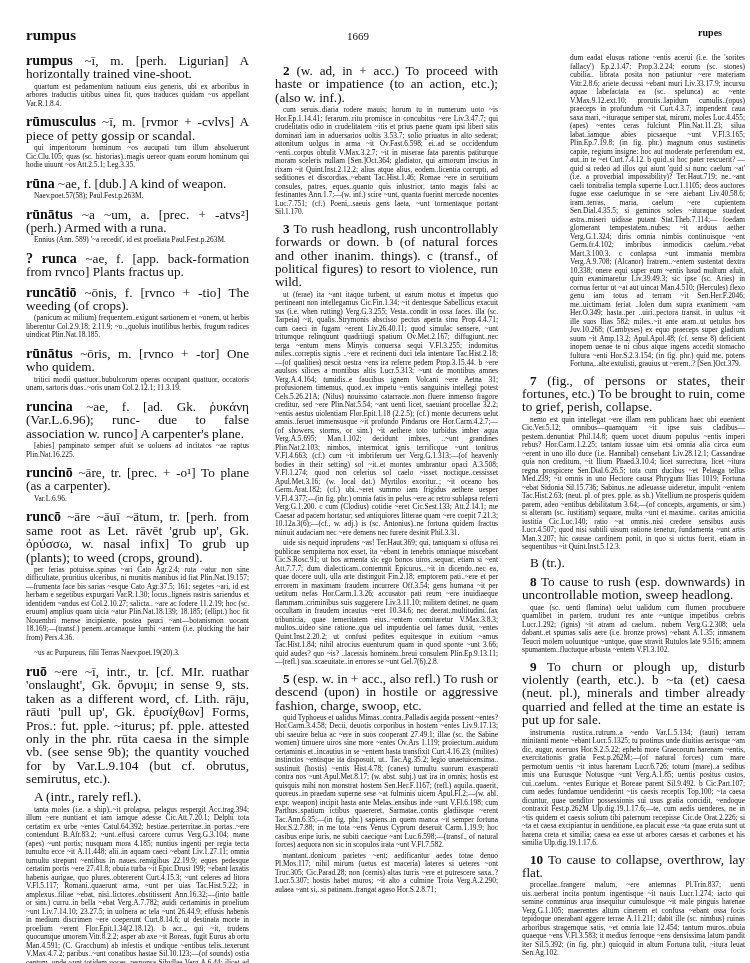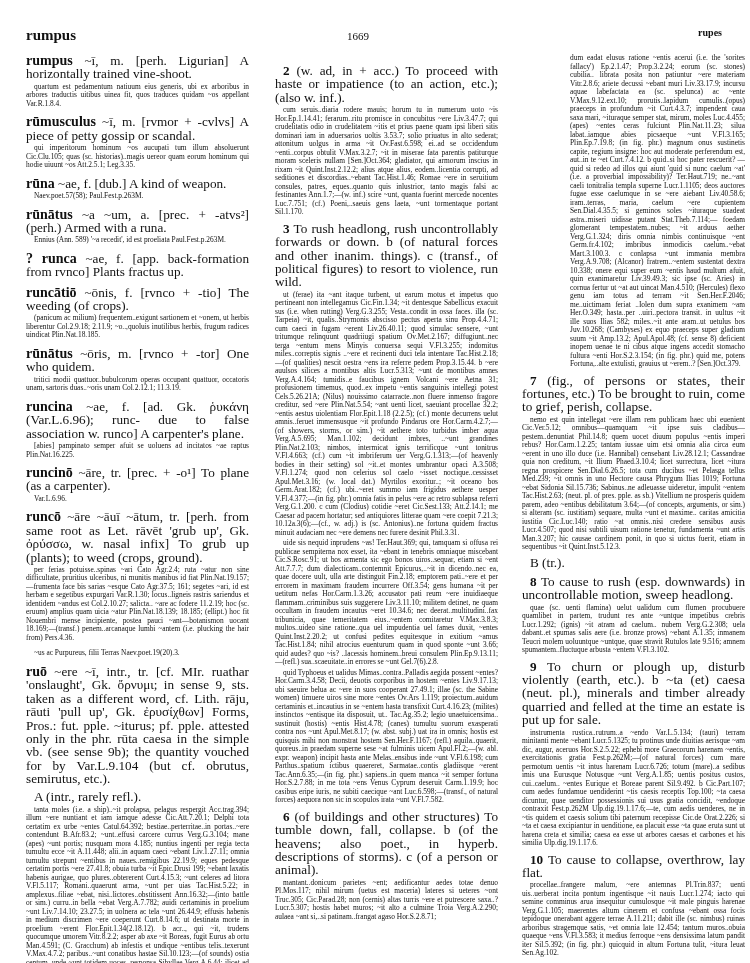--- a/index.html
+++ b/index.html
@@ -79,22 +79,22 @@
     <p class="cit">tanta moles (i.e. a ship)..~it prolapsa, pelagus respergit Acc.trag.394; illum ~ere nuntiant et iam iamque adesse Cic.Att.7.20.1; Delphi tota certatim ex urbe ~entes Catul.64.392; bestiae..perterritae..in portas..~ere contendunt B.Afr.83.2; ~unt..effusi carcere currus Verg.G.3.104; mane (apes) ~unt portis; nusquam mora 4.185; nuntius ingenti per regia tecta tumultu ecce ~it A.11.448; alii..in aquam caeci ~ebant Liv.1.27.11; omnia tumultu strepunt ~entibus in naues..remigibus 22.19.9; eques pedesque certatim portis ~ere 27.41.8; obuia turba ~it Epic.Drusi 199; ~ebant laxatis habenis aurigae, quo plures..obtererent Curt.4.15.3; ~unt celeres ad litora V.Fl.5.117; Romani..quaerunt arma, ~unt per uias Tac.Hist.5.22; in amplexus..filiae ~ebat, nisi..lictores..obstitissent Ann.16.32;—(into battle or sim.) curru..in bella ~ebat Verg.A.7.782; auidi certaminis in proelium ~unt Liv.7.14.10; 23.27.5; in uolnera ac tela ~unt 26.44.9; effusis habenis in medium discrimen ~ere coeperunt Curt.8.14.6; ut destinata morte in proelium ~erent Flor.Epit.1.34(2.18.12). b acr.., qui ~it, trudens quocumque umorem Vitr.8.2.2; asper ab axe ~it Boreas, fugit Eurus ab ortu Man.4.591; (C. Gracchum) ab infestis et undique ~entibus telis..texerunt V.Max.4.7.2; paribus..~unt conatibus hastae Sil.10.123;—(of sounds) ostia centum, unde ~unt totidem uoces, responsa Sibyllae Verg.A.6.44; ilicet ad regem clamor ~it V.Fl.3.58. c ~it Oceano nox inuoluens umbra..polum Verg.A.2.250; nox ~it et fuscis tellurem amplectitur alis 8.369; reuoluta ~ebat matura iam luce dies noctemque fugarat 10.256; V.Fl.7.3.</p>
   </div>
 </div>
 
 <div class="col col-mid">
   <p class="sense" style="margin-top:10px"><span class="num">2</span> <span>(w. ad, in + acc.) To proceed with haste or impatience (to an action, etc.); (also w. inf.).</span></p>
   <p class="cit">cum seruis..diaria rodere mauis; horum tu in numerum uoto ~is Hor.Ep.1.14.41; ferarum..ritu promisce in concubitus ~ere Liv.3.47.7; qui crudelitatis odio in crudelitatem ~itis et prius paene quam ipsi liberi sitis dominari iam in aduersarios uoltis 3.53.7; solio priuatus in alto sederat; attonitum uolgus in arma ~it Ov.Fast.6.598; ei..ad se occidendum ~enti..corpus obtulit V.Max.3.2.7; ~it in miserae fata parentis patiturque moram sceleris nullam [Sen.]Oct.364; gladiator, qui armorum inscius in rixam ~it Quint.Inst.2.12.2; alius atque alius, eodem..licentia corrupti, ad seditiones et discordias..~ebant Tac.Hist.1.46; Romae ~ere in seruitium consules, patres, eques..quanto quis inlustrior, tanto magis falsi ac festinantes Ann.1.7;—(w. inf.) scire ~unt, quanta fuerint mercede nocentes Luc.7.751; (cf.) Poeni,..saeuis gens laeta, ~unt tormentaque portant Sil.1.170.</p>
   <p class="sense"><span class="num">3</span> <span>To rush headlong, rush uncontrollably forwards or down. b (of natural forces and other inanim. things). c (transf., of political figures) to resort to violence, run wild.</span></p>
   <p class="cit">ut (ferae) ita ~ant itaque turbent, ut earum motus et impetus quo pertineant non intellegamus Cic.Fin.1.34; ~it dentesque Sabellicus exacuit sus (i.e. when rutting) Verg.G.3.255; Vesta..condit in ossa faces. illa (sc. Tarpeia) ~it, qualis..Strymonis abscisso pectus aperta sinu Prop.4.4.71; cum caeci in fugam ~erent Liv.26.40.11; quod simulac sensere, ~unt tritumque relinquunt quadriiugi spatium Ov.Met.2.167; diffugiunt..nec terga ~entum mens Minyis conuersa sequi V.Fl.3.255; indomitus miles..correptis signis ..~ere et recinenti duci tela intentare Tac.Hist.2.18;—(of qualities) nescit oestra ~ens ira referre pedem Prop.3.15.44. b ~ere auulsos silices a montibus altis Lucr.5.313; ~unt de montibus amnes Verg.A.4.164; tumidis..e faucibus ignem Volcani ~ere Aetna 31; profusionem timemus, quod..ex impetu ~entis sanguinis intellegi potest Cels.5.26.21A; (Nilus) nouissimo catarracte..non fluere inmenso fragore creditur, sed ~ere Plin.Nat.5.54; ~ant uenti licet, saeuiant procellae 32.2; ~entis aestus uiolentiam Flor.Epit.1.18 (2.2.5); (cf.) monte decurrens uelut amnis..feruet immensusque ~it profundo Pindarus ore Hor.Carm.4.2.7;—(of showers, storms, or sim.) ~it aethere toto turbidus imber aqua Verg.A.5.695; Man.1.102; decidunt imbres, ..~unt grandines Plin.Nat.2.103; nimbos, intermicat ignis terrificque ~unt tonitrus V.Fl.4.663; (cf.) cum ~it imbriferum uer Verg.G.1.313;—(of heavenly bodies in their setting) sol ~it..et montes umbrantur opaci A.3.508; V.Fl.1.274; quod non celerius sol caelo ~isset noctique..cessisset Apul.Met.3.16; (w. local dat.) Myrtilos exoritur..; ~it oceano bos Germ.Arat.182; (cf.) ubi..~eret summo iam frigidus aethere uesper V.Fl.4.377;—(in fig. phr.) omnia fatis in pelus ~ere ac retro sublapsa referri Verg.G.1.200. c cum (Clodius) cotidie ~eret Cic.Sest.133; Att.2.14.1; me Caesar ad pacem hortatur; sed antiquiores litterae quam ~ere coepit 7.21.3; 10.12a.3(6);—(cf., w. adj.) is (sc. Antonius)..ne fortuna quidem fractus minuit audaciam nec ~ere demens nec furere desinit Phil.3.31.</p>
   <p class="cit">uide sis nequid inprudens ~as! Ter.Haut.369; qui, tamquam si offusa rei publicae sempiterna nox esset, ita ~ebant in tenebris omniaque miscebant Cic.S.Rosc.91; ut bos armenta sic ego bonos uiros..sequar, etiam si ~ent Att.7.7.7; dum dialecticam..contemnit Epicurus,..~it in dicendo..nec ea, quae docere uult, ulla arte distinguit Fin.2.18; emptorem pati..~ere et per errorem in maximam fraudem incurrere Off.3.54; gens humana ~it per uetitum nefas Hor.Carm.1.3.26; accusator pati reum ~ere inuidiaeque flammam..criminibus suis suggerere Liv.3.11.10; militem detinet, ne quam occultam in fraudem incautus ~eret 10.34.6; nec deerat..multitudini..fax tribunicia, quae temeritatem eius..~entem comitaretur V.Max.3.8.3; multos..uideo sine ratione..qua uel impudentia uel fames duxit, ~entes Quint.Inst.2.20.2; ut confusi pedites equitesque in exitium ~amus Tac.Hist.1.84; nihil atrocius euenturum quam in quod sponte ~unt 3.66; quid audes? quo ~is? ..lacessis hominem..breui consulem Plin.Ep.9.13.11;—(refl.) sua..scaeuitate..in errores se ~unt Gel.7(6).2.8.</p>
+  <p class="sense"><span class="num">5</span> <span>(esp. w. in + acc., also refl.) To rush or descend (upon) in hostile or aggressive fashion, charge, swoop, etc.</span></p>
   <p class="cit">quid Typhoeus et ualidus Mimas..contra..Palladis aegida possent ~entes? Hor.Carm.3.4.58; Decii, deuotis corporibus in hostem ~entes Liv.9.17.13; ubi saeuire belua ac ~ere in suos cooperant 27.49.1; illae (sc. the Sabine women) timuere uiros sine more ~entes Ov.Ars 1.119; proiectum..auidum certaminis et..incautius in se ~entem hasta transfixit Curt.4.16.23; (milites) instinctos ~entisque ita disposuit, ut.. Tac.Ag.35.2; legio unaetuicensima.. sustinuit (hostis) ~entis Hist.4.78; (canes) tumultu suorum exasperati contra nos ~unt Apul.Met.8.17; (w. abst. subj.) uat ira in omnis; hostis est quisquis mihi non monstrat hostem Sen.Her.F.1167; (refl.) aquila..quaerit, quoreus..in praedam superne sese ~at fulminis uicem Apul.Fl.2;—(w. abl. expr. weapon) incipit hasta ante Melas..ensibus inde ~unt V.Fl.6.198; cum Parthus..spatium ictibus quaereret, Sarmatae..contis gladiisque ~erent Tac.Ann.6.35;—(in fig. phr.) sapiens..in quem manca ~it semper fortuna Hor.S.2.7.88; in me tota ~ens Venus Cyprum deseruit Carm.1.19.9; hoc casibus eripe iuris, ne subiti caecique ~ant Luc.6.598;—(transf., of natural forces) aequora non sic in scopulos irata ~unt V.Fl.7.582.</p>
-  <p class="sense"><span class="num">6</span> <span>(of buildings and other structures) To tumble down, fall, collapse. b (of the heavens; also poet., in hyperb. descriptions of storms). c (of a person or animal).</span></p>
   <p class="cit">mantant..donicum parietes ~ent; aedificantur aedes totae denuo Pl.Mos.117; nihil mirum (uetus est maceria) lateres si ueteres ~ont Truc.305; Cic.Parad.28; non (cernis) altas turris ~ere et putrescere saxa..? Lucr.5.307; hostis habet muros; ~it alto a culmine Troia Verg.A.2.290; aulaea ~ant si,..si patinam..frangat agaso Hor.S.2.8.71;</p>
 </div>
 
 <div class="col col-right">
   <p class="cit noind" style="margin-top:0">dum eadat elusus ratione ~entis acerui (i.e. the 'sorites fallacy') Ep.2.1.47; Prop.3.2.24; eorum (sc. stones) cubilia.. librata posita non patiuntur ~ere materiam Vitr.2.8.6; ariete decussi ~ebant muri Liv.33.17.9; incursu aquae labefactata ea (sc. spelunca) ac ~ente V.Max.9.12.ext.10; prorutis..lapidum cumulis..(opus) praeceps in profundum ~it Curt.4.3.7; impendent caua saxa mari, ~ituraque semper stat, mirum, moles Luc.4.455; (apes) ~entes ceras fulciunt Plin.Nat.11.23; silua labat..iamque abies picsaeque ~unt V.Fl.3.165; Plin.Ep.7.19.8; (in fig. phr.) magnum onus sustinetis capite, regium insigne: hoc aut moderate perferendum est, aut..in te ~et Curt.7.4.12. b quid..si hoc pater rescuerit? — quid si redeo ad illos qui aiunt 'quid si nunc caelum ~at' (i.e. a proverbial impossibility)? Ter.Haut.719; ne..~ant caeli tonitralia templa superne Lucr.1.1105; deos auctores fugae esse caelumque in se ~ere aiebant Liv.40.58.6; iram..terras, maria, caelum ~ere cupientem Sen.Dial.4.35.5; si geminos soles ~ituraque suadeat astra..miseri uidisse putant Stat.Theb.7.114;— foedam glomerant tempestatem..nubes; ~it arduus aether Verg.G.1.324; diris omnia nimbis continuisque ~ent Germ.fr.4.102; imbribus inmodicis caelum..~ebat Mart.3.100.3. c conlapsa ~unt immania membra Verg.A.9.708; (Alcanor) fratrem..~entem sustentat dextra 10.338; onere equi super eum ~entis haud multum afuit, quin exanimaretur Liv.39.49.3; sic ipse (sc. Aries) in cornua fertur ut ~at aut uincat Man.4.510; (Hercules) flexo genu iam totus ad terram ~it Sen.Her.F.2046; me..uictimam feriat ..Iolen dum supra exanimem ~am Her.O.349; hasta..per ..uiri..pectora transit. in uultus ~it ille suos Ilias 582; miles..~it ante aram..ut uetulus bos Juv.10.268; (Cambyses) ex equo praeceps super gladium suum ~it Amp.13.2; Apul.Apol.48; (cf. sense 8) deficient inopem uenae te ni cibus atque ingens accedit stomacho fultura ~enti Hor.S.2.3.154; (in fig. phr.) quid me, potens Fortuna,..alte extulisti, grauius ut ~erem..? [Sen.]Oct.379.</p>
   <p class="sense"><span class="num">7</span> <span>(fig., of persons or states, their fortunes, etc.) To be brought to ruin, come to grief, perish, collapse.</span></p>
   <p class="cit">nemo est quin intellegat ~ere illam rem publicam haec ubi euenient Cic.Ver.5.12; omnibus—quamquam ~it ipse suis cladibus—pestem..denuntiat Phil.14.8; quem uocet diuum populus ~entis imperi rebus? Hor.Carm.1.2.25; tantam iussae uim etsi omnia alia circa eum ~erent in uno illo duce (i.e. Hannibal) censebant Liv.28.12.1; Cassandrae quia non creditum, ~it Ilium Phaed.3.10.4; licet surrectura, licet ~itura regna prospicere Sen.Dial.6.26.5; tota cum ducibus ~et Pelasga tellus Med.239; ~it omnis in uno Hectore causa Phrygum Ilias 1019; Fortuna ~ebat Sidonia Sil.15.736; Sabinus..ne adleuasse uideretur, impulit ~entem Tac.Hist.2.63; (neut. pl. of pres. pple. as sb.) Vitellium ne prosperis quidem parem, adeo ~entibus debilitatum 3.64;—(of concepts, arguments, or sim.) si alteram (sc. iustitiam) sequare, multa ~unt et maxime.. caritas amicitia iustitia Cic.Luc.140; ratio ~at omnis..nisi credere sensibus ausis Lucr.4.507; quod nisi subtili uisum ratione tenetur, fundamenta ~unt artis Man.3.207; hic causae cardinem ponit, in quo si uictus fuerit, etiam in sequentibus ~it Quint.Inst.5.12.3.</p>
   <p class="subhead">B (tr.).</p>
   <p class="sense"><span class="num">8</span> <span>To cause to rush (esp. downwards) in uncontrollable motion, sweep headlong.</span></p>
   <p class="cit">quae (sc. uenti flamina) uelut ualidum cum flumen procubuere quamlibet in partem, trudunt res ante ~untque impetibus crebris Lucr.1.292; (ignis) ~it atram ad caelum.. nubem Verg.G.2.308; uela dabant..et spumas salis aere (i.e. bronze prows) ~ebant A.1.35; inmanem Teucri molem uoluuntque ~untque, quae stravit Rutulos late 9.516; amnem spumantem..fluctuque arbusta ~entem V.Fl.3.102.</p>

